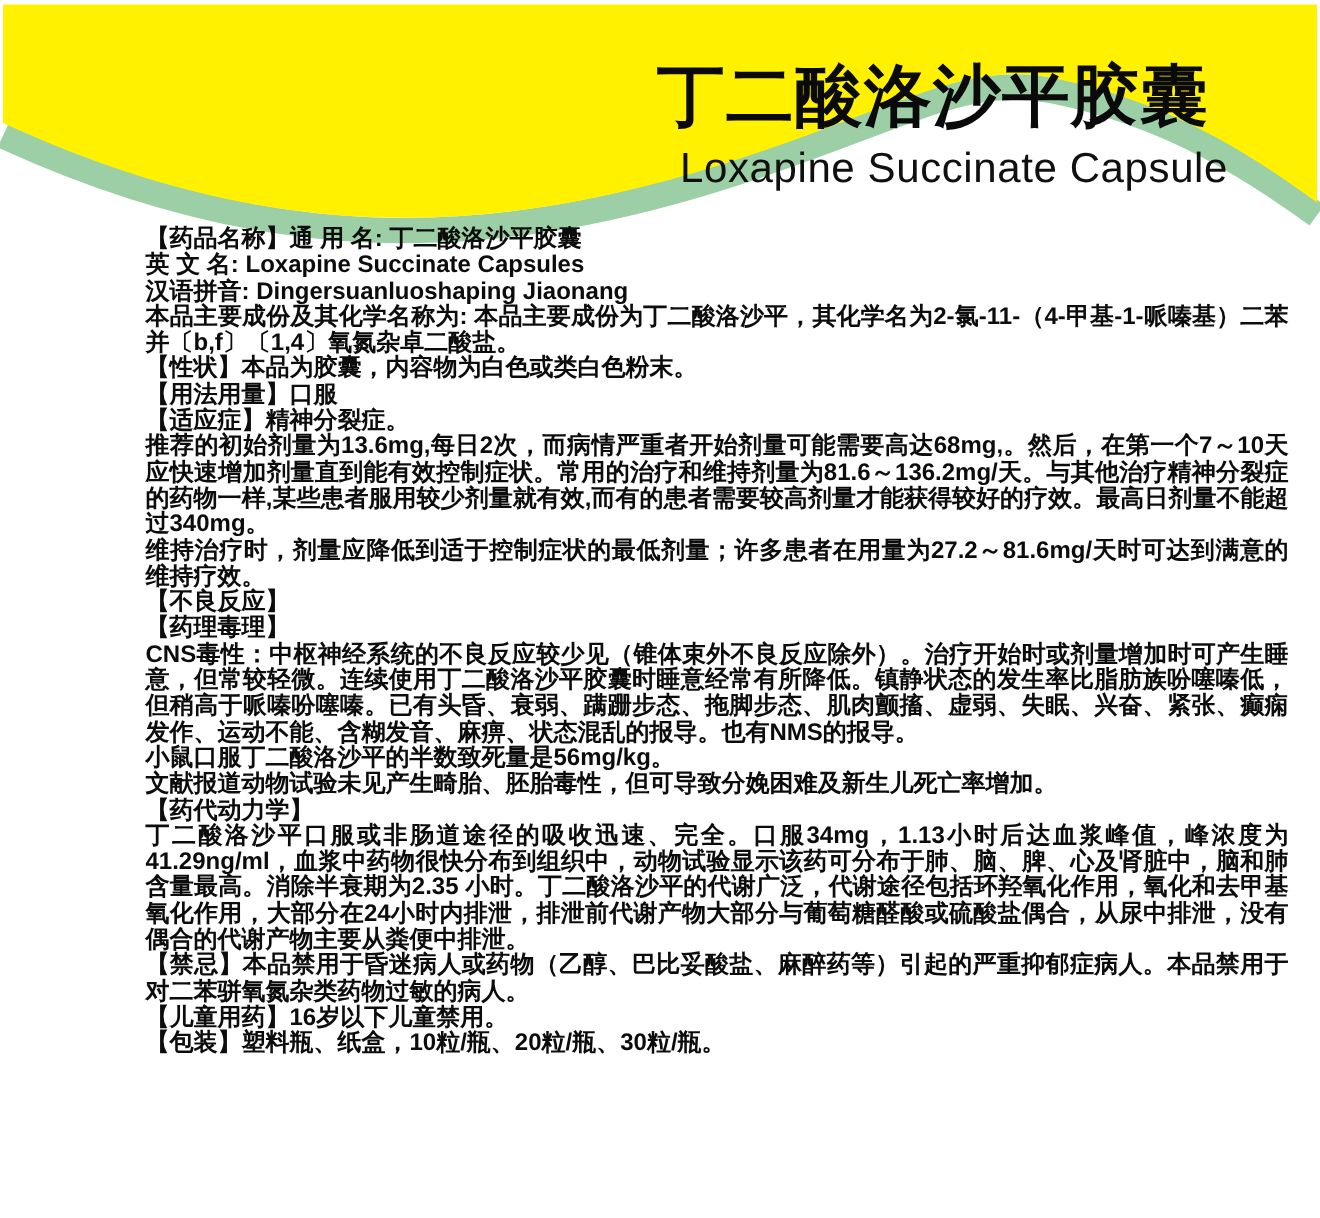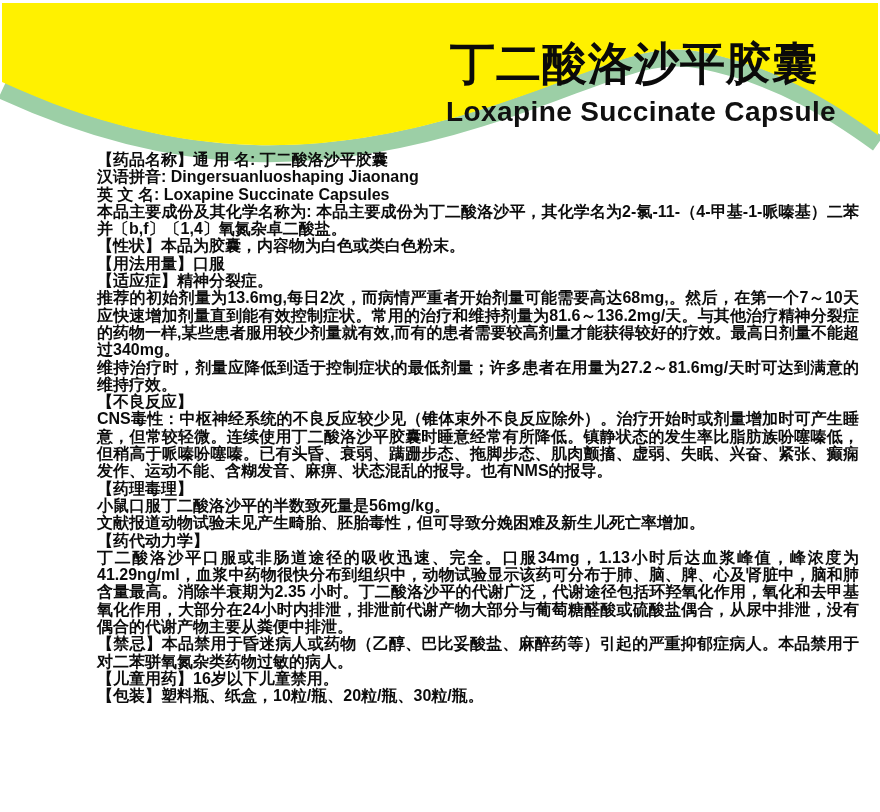--- a/index.html
+++ b/index.html
@@ -8,26 +8,26 @@
     width:880px;height:812px;
     background:#ffffff;
     overflow:hidden;
     font-family:"Liberation Sans","DejaVu Sans",sans-serif;
     color:#0c0c0c;
   }
   .header-art{position:absolute;left:0;top:0;width:880px;height:170px;display:block;}
   .title-cn{
     position:absolute;left:438px;top:40px;width:380px;
     font-size:45px;font-weight:700;letter-spacing:1px;line-height:1.05;
-    color:#0a0a0a;white-space:nowrap;text-align:right;
+    color:#0a0a0a;white-space:nowrap;
   }
   .title-en{
     position:absolute;left:446px;top:96px;width:380px;
-    font-size:28px;font-weight:700;letter-spacing:0.4px;
-    color:#101010;white-space:nowrap;
+    font-size:28px;font-weight:400;letter-spacing:0.4px;
+    color:#101010;white-space:nowrap;text-align:center;
   }
   .leaflet{
     position:absolute;left:97px;top:151px;width:762px;
     font-size:16px;line-height:17.3px;font-weight:700;
     text-align:justify;
   }
   .leaflet p{margin:0;padding:0;}
 </style>
 </head>
 <body>
@@ -37,31 +37,31 @@
   <svg class="header-art" viewBox="0 0 880 170" width="880" height="170" xmlns="http://www.w3.org/2000/svg">
     <path d="M2,82 C176,162 320,160 480,110 C600,72 642,40 702,52 C782,68 838,106 878,135" transform="translate(0,8.5)" fill="none" stroke-width="17" stroke-linecap="butt" stroke="#9ccfa6"></path>
     <path d="M2,82 C176,162 320,160 480,110 C600,72 642,40 702,52 C782,68 838,106 878,135 L878,3 L2,3 Z" fill="#fff100"></path>
   </svg>
 
   <div class="title-cn">丁二酸洛沙平胶囊</div>
   <div class="title-en">Loxapine Succinate Capsule</div>
 
   <div class="leaflet">
     <p>【药品名称】通 用 名: 丁二酸洛沙平胶囊</p>
+    <p>英 文 名: Loxapine Succinate Capsules</p>
     <p>汉语拼音: Dingersuanluoshaping  Jiaonang</p>
-    <p>英 文 名: Loxapine Succinate Capsules</p>
     <p>本品主要成份及其化学名称为: 本品主要成份为丁二酸洛沙平，其化学名为2-氯-11-（4-甲基-1-哌嗪基）二苯并〔b,f〕〔1,4〕氧氮杂卓二酸盐。</p>
     <p>【性状】本品为胶囊，内容物为白色或类白色粉末。</p>
     <p>【用法用量】口服</p>
     <p>【适应症】精神分裂症。</p>
     <p>推荐的初始剂量为13.6mg,每日2次，而病情严重者开始剂量可能需要高达68mg,。然后，在第一个7～10天应快速增加剂量直到能有效控制症状。常用的治疗和维持剂量为81.6～136.2mg/天。与其他治疗精神分裂症的药物一样,某些患者服用较少剂量就有效,而有的患者需要较高剂量才能获得较好的疗效。最高日剂量不能超过340mg。</p>
     <p>维持治疗时，剂量应降低到适于控制症状的最低剂量；许多患者在用量为27.2～81.6mg/天时可达到满意的维持疗效。</p>
     <p>【不良反应】</p>
+    <p>【药理毒理】</p>
     <p>CNS毒性：中枢神经系统的不良反应较少见（锥体束外不良反应除外）。治疗开始时或剂量增加时可产生睡意，但常较轻微。连续使用丁二酸洛沙平胶囊时睡意经常有所降低。镇静状态的发生率比脂肪族吩噻嗪低，但稍高于哌嗪吩噻嗪。已有头昏、衰弱、蹒跚步态、拖脚步态、肌肉颤搐、虚弱、失眠、兴奋、紧张、癫痫发作、运动不能、含糊发音、麻痹、状态混乱的报导。也有NMS的报导。</p>
-    <p>【药理毒理】</p>
     <p>小鼠口服丁二酸洛沙平的半数致死量是56mg/kg。</p>
     <p>文献报道动物试验未见产生畸胎、胚胎毒性，但可导致分娩困难及新生儿死亡率增加。</p>
     <p>【药代动力学】</p>
     <p>丁二酸洛沙平口服或非肠道途径的吸收迅速、完全。口服34mg，1.13小时后达血浆峰值，峰浓度为41.29ng/ml，血浆中药物很快分布到组织中，动物试验显示该药可分布于肺、脑、脾、心及肾脏中，脑和肺含量最高。消除半衰期为2.35 小时。丁二酸洛沙平的代谢广泛，代谢途径包括环羟氧化作用，氧化和去甲基氧化作用，大部分在24小时内排泄，排泄前代谢产物大部分与葡萄糖醛酸或硫酸盐偶合，从尿中排泄，没有偶合的代谢产物主要从粪便中排泄。</p>
     <p>【禁忌】本品禁用于昏迷病人或药物（乙醇、巴比妥酸盐、麻醉药等）引起的严重抑郁症病人。本品禁用于对二苯骈氧氮杂类药物过敏的病人。</p>
     <p>【儿童用药】16岁以下儿童禁用。</p>
     <p>【包装】塑料瓶、纸盒，10粒/瓶、20粒/瓶、30粒/瓶。</p>
 
   </div>
 

